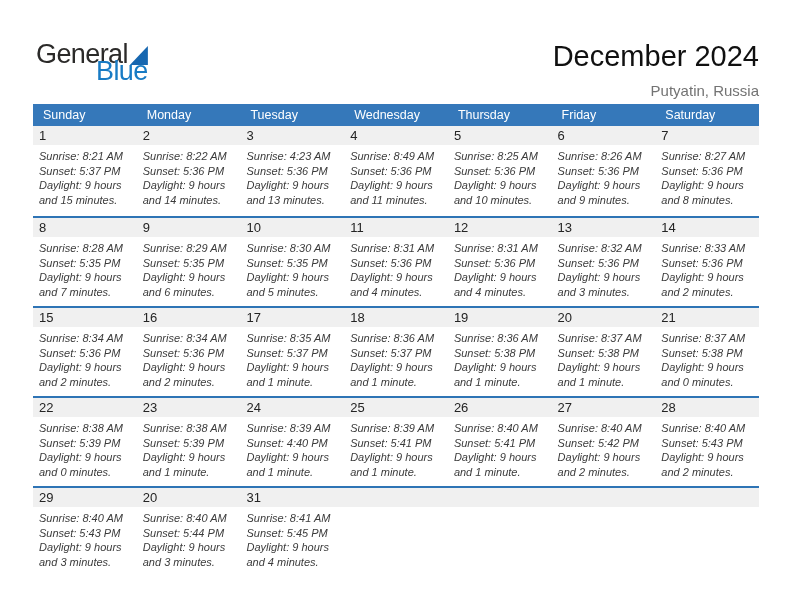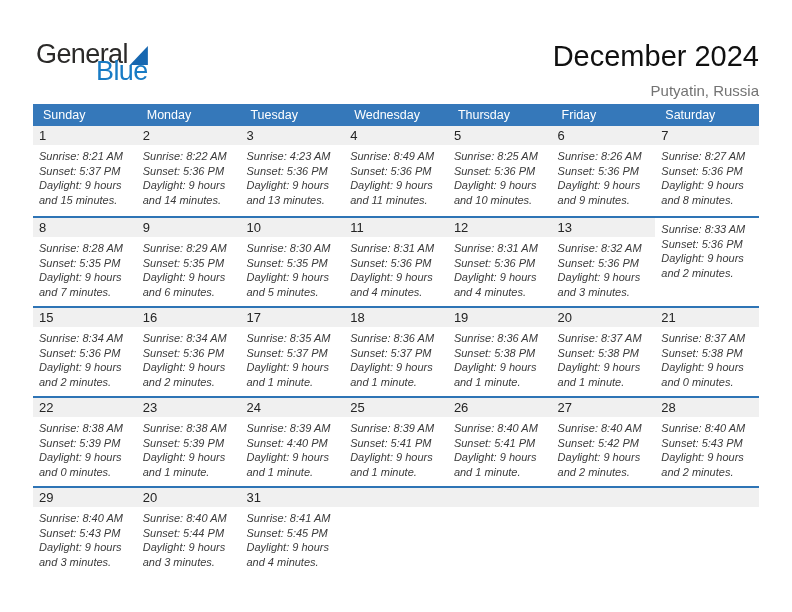--- a/index.html
+++ b/index.html
@@ -159,20 +159,21 @@
           </div>
           <div class="day-cell">
             <div class="day-num">13</div>
             <div class="day-info">
               <div class="info-line">Sunrise: 8:32 AM</div>
               <div class="info-line">Sunset: 5:36 PM</div>
               <div class="info-line">Daylight: 9 hours and 3 minutes.</div>
             </div>
           </div>
           <div class="day-cell">
+            <div class="day-num">14</div>
             <div class="day-info">
               <div class="info-line">Sunrise: 8:33 AM</div>
               <div class="info-line">Sunset: 5:36 PM</div>
               <div class="info-line">Daylight: 9 hours and 2 minutes.</div>
             </div>
           </div>
         </div>
         <div class="week-row bordered">
           <div class="day-cell">
             <div class="day-num">15</div>

